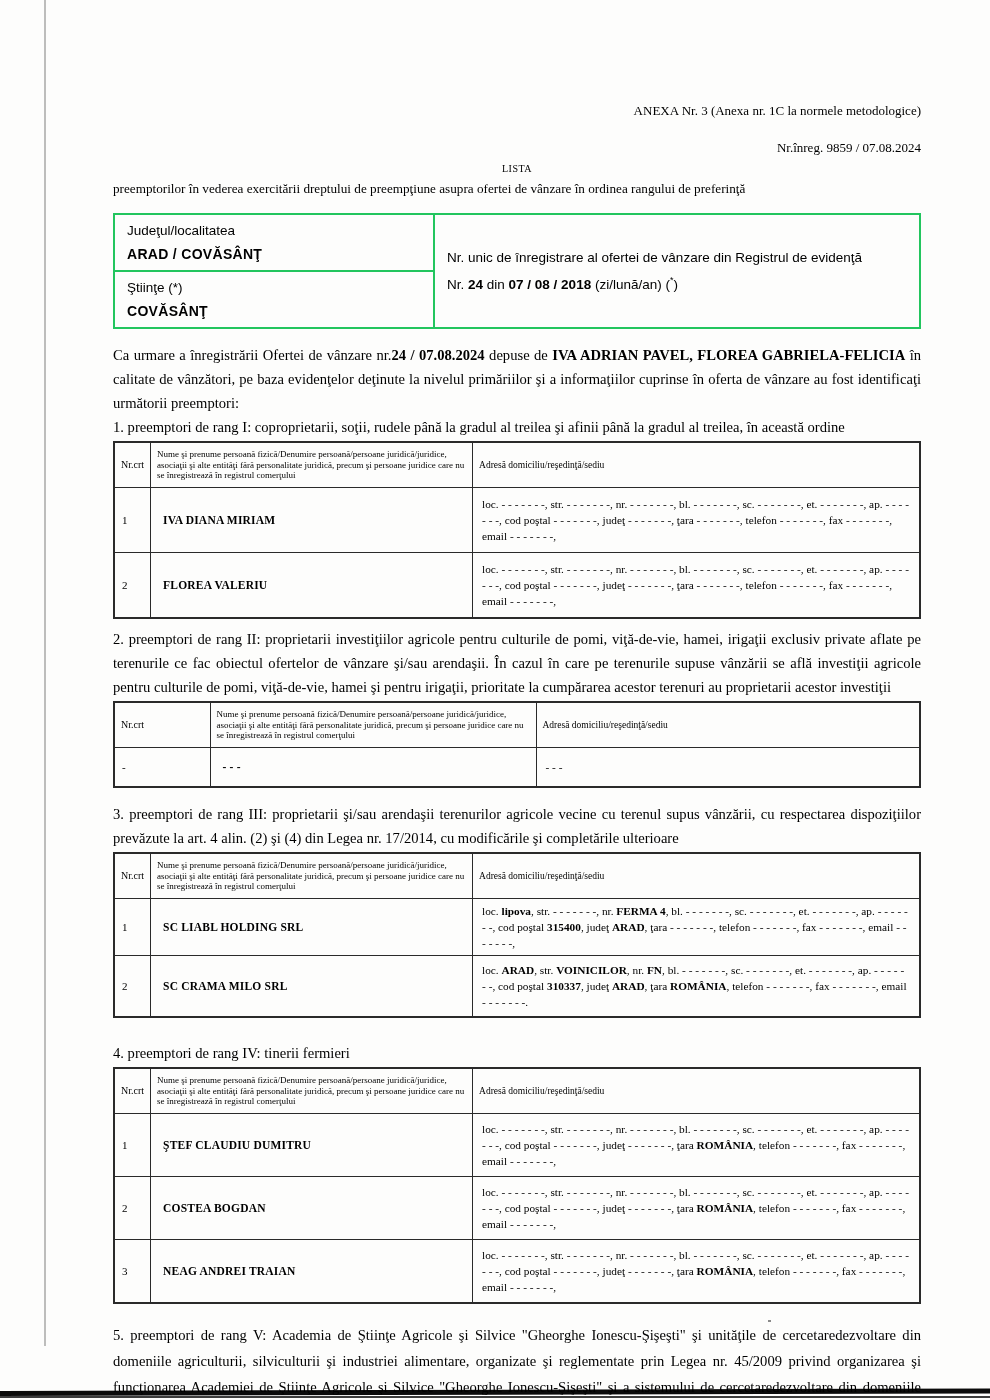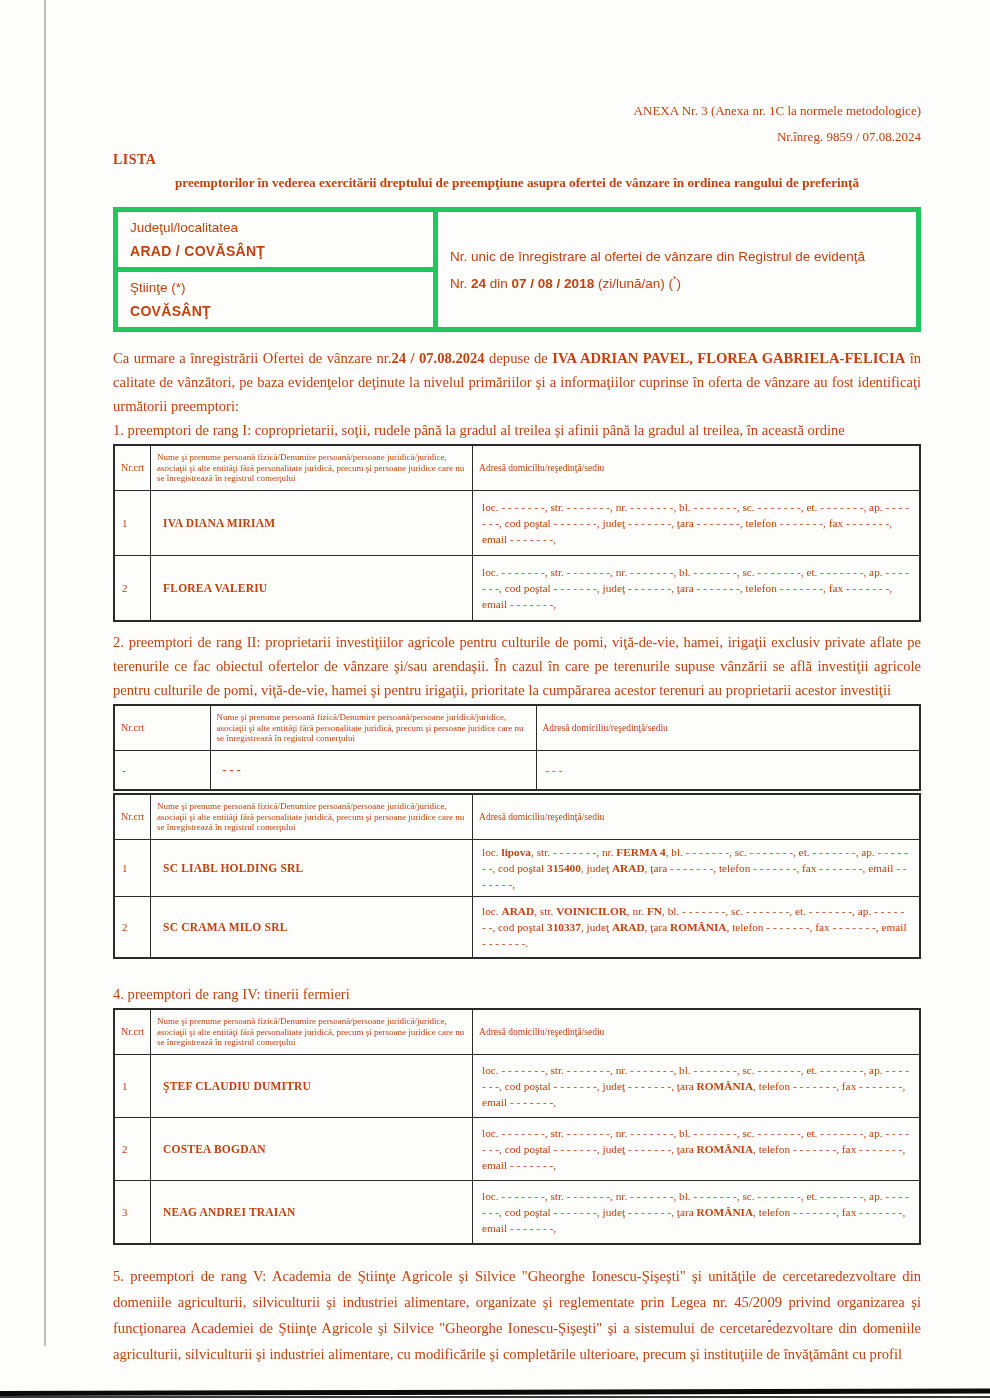--- a/index.html
+++ b/index.html
@@ -1,37 +1,37 @@
 <!DOCTYPE html>
 <html><head>
 <meta charset="utf-8">
 <style>
   html,body{margin:0;padding:0;background:#ffffff;}
   .page{
     position:relative;width:990px;height:1400px;background:#fdfdfc;
-    font-family:"Liberation Serif",serif;color:#c2410c;overflow:hidden;
+    font-family:"Liberation Serif",serif;color:#000000;overflow:hidden;
   }
   
   .scan-vline{position:absolute;left:44px;top:0;width:2px;height:1346px;
     background:rgba(110,110,110,.45);}
   .scan-speck{position:absolute;left:768px;top:1320px;width:3px;height:2px;background:#8a8a8a;}
   .scan-bottom{position:absolute;left:-4px;top:1391px;width:1000px;height:5px;background:#0b0b0b;
     transform:rotate(-0.15deg);transform-origin:left center;}
   .scan-bottom2{position:absolute;left:0;top:1396px;width:990px;height:2px;background:#3c3c3c;}
 
   .content{position:absolute;left:113px;top:0;width:808px;padding-top:103px;}
 
   .annex{font-size:13px;text-align:right;}
-  .regno{font-size:13px;text-align:right;margin-top:10px;}
-  .doc-title{font-size:14px;font-weight:bold;text-align:left;margin-top:7px;letter-spacing:.5px;}
-  .doc-subtitle{font-size:13.2px;font-weight:bold;text-align:center;margin-top:7px;}
+  .regno{font-size:13px;text-align:right;margin-top:21px;}
+  .doc-title{font-size:10px;font-weight:normal;text-align:center;margin-top:7px;letter-spacing:.5px;}
+  .doc-subtitle{font-size:13.2px;font-weight:normal;text-align:left;margin-top:7px;}
 
   table{border-collapse:collapse;}
   .info-table{width:100%;margin-top:16px;font-family:"Liberation Sans",sans-serif;}
-  .info-table td{border:5px solid #22c55e;padding:8px 12px;vertical-align:middle;}
+  .info-table td{border:2px solid #22c55e;padding:8px 12px;vertical-align:middle;}
   .ic-label{font-size:13.5px;}
   .ic-value{font-size:14px;font-weight:bold;margin-top:8px;letter-spacing:.3px;}
   .ic-line{font-size:13.5px;}
   .ic-line2{font-size:13.5px;margin-top:10px;}
 
   .para{font-size:14.6px;line-height:24px;margin:0;}
   .just{text-align:justify;}
   .intro{margin-top:14px;}
   .sec2{margin-top:8px;}
   .sec3{margin-top:14px;}
@@ -138,20 +138,21 @@
         <td class="h haddr">Adresă domiciliu/reşedinţă/sediu</td>
       </tr>
       <tr class="r30">
         <td class="nr">-</td>
         <td class="nm">- - -</td>
         <td class="ad"><span>- - -</span></td>
       </tr>
     </tbody>
       </table>
 
+    <p class="para just sec3">3. preemptori de rang III: proprietarii şi/sau arendaşii terenurilor agricole vecine cu terenul supus vânzării, cu respectarea dispoziţiilor prevăzute la art. 4 alin. (2) şi (4) din Legea nr. 17/2014, cu modificările şi completările ulterioare</p>
     <table class="tbl">
       <colgroup>
           <col style="width:36px">
           <col style="width:322px">
           <col>
         </colgroup>
       <tbody>
           <tr class="hrow">
         <td class="h hnr">Nr.crt</td>
         <td class="h">Nume şi prenume persoană fizică/Denumire persoană/persoane juridică/juridice, asociaţii şi alte entităţi fără personalitate juridică, precum şi persoane juridice care nu se înregistrează în registrul comerţului</td>

